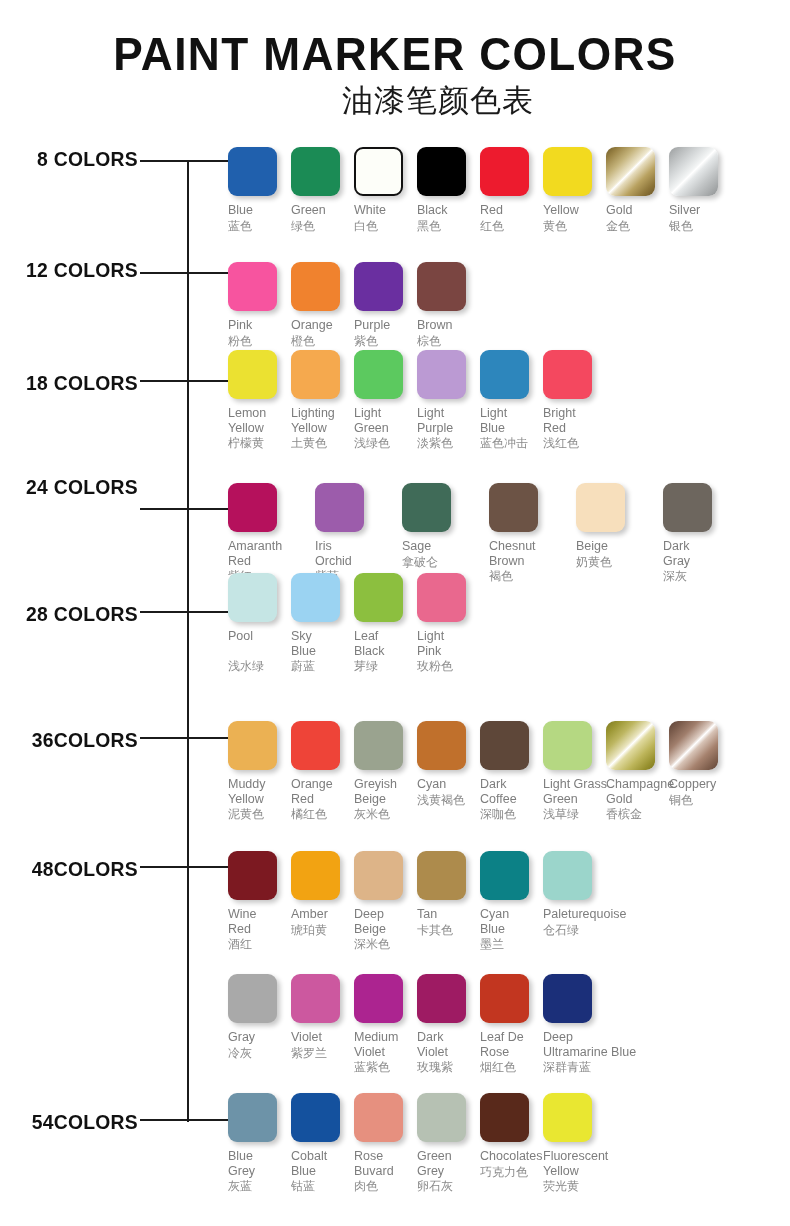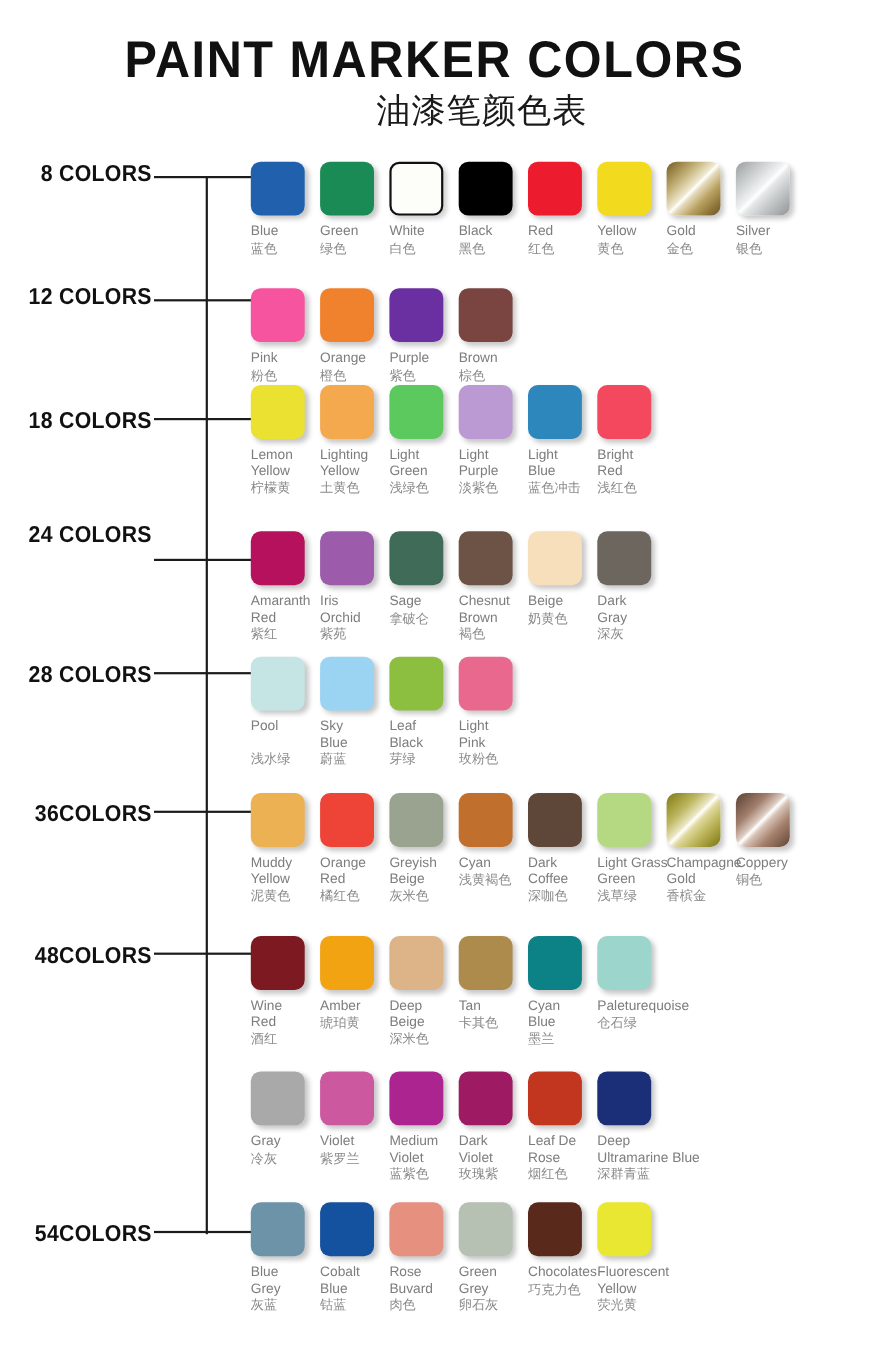--- a/index.html
+++ b/index.html
@@ -277,21 +277,21 @@
           <div class="names">
             <span class="en-line">Bright</span>
             <span class="en-line">Red</span>
           </div>
           <div class="cn">浅红色</div>
         </div>
       </div>
     </div>
     <div class="row-tick" style="left: 140px; top: 508px; width: 90px;"></div>
     <div class="row-label" style="left: 0px; width: 138px; top: 475px;">24 COLORS</div>
-    <div class="swatches" style="top: 483px;">
+    <div class="swatches" style="top: 483px; gap: 24px;">
       <div class="cell">
         <div class="chip" style="background: rgb(181, 17, 92);"></div>
         <div class="names-block">
           <div class="names">
             <span class="en-line">Amaranth</span>
             <span class="en-line">Red</span>
           </div>
           <div class="cn">紫红</div>
         </div>
       </div>
@@ -339,21 +339,21 @@
           <div class="names">
             <span class="en-line">Dark</span>
             <span class="en-line">Gray</span>
           </div>
           <div class="cn">深灰</div>
         </div>
       </div>
     </div>
     <div class="row-tick" style="left: 140px; top: 611px; width: 90px;"></div>
     <div class="row-label" style="left: 0px; width: 138px; top: 602px;">28 COLORS</div>
-    <div class="swatches" style="top: 597px;">
+    <div class="swatches" style="top: 573px;">
       <div class="cell">
         <div class="chip" style="background: rgb(197, 229, 228);"></div>
         <div class="names-block">
           <div class="names">
             <span class="en-line">Pool</span>
           </div>
           <div class="cn-spacer"></div>
           <div class="cn">浅水绿</div>
         </div>
       </div>

